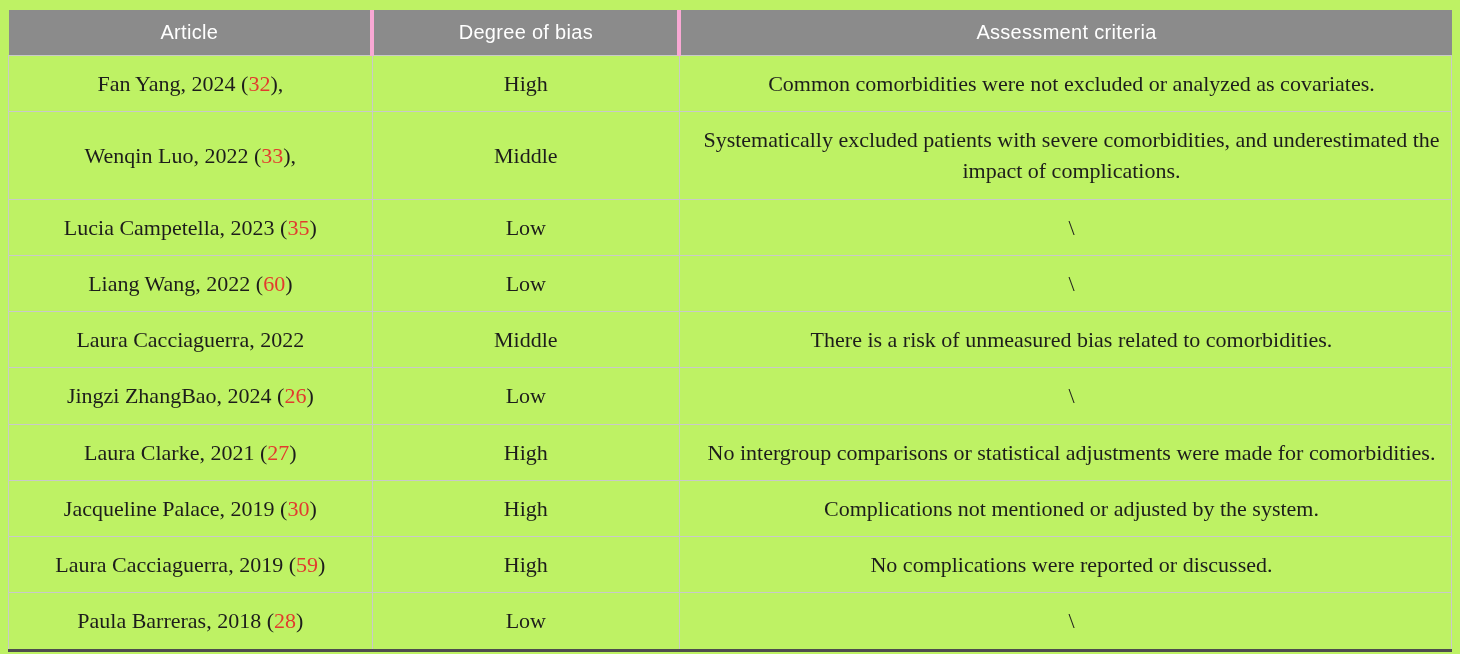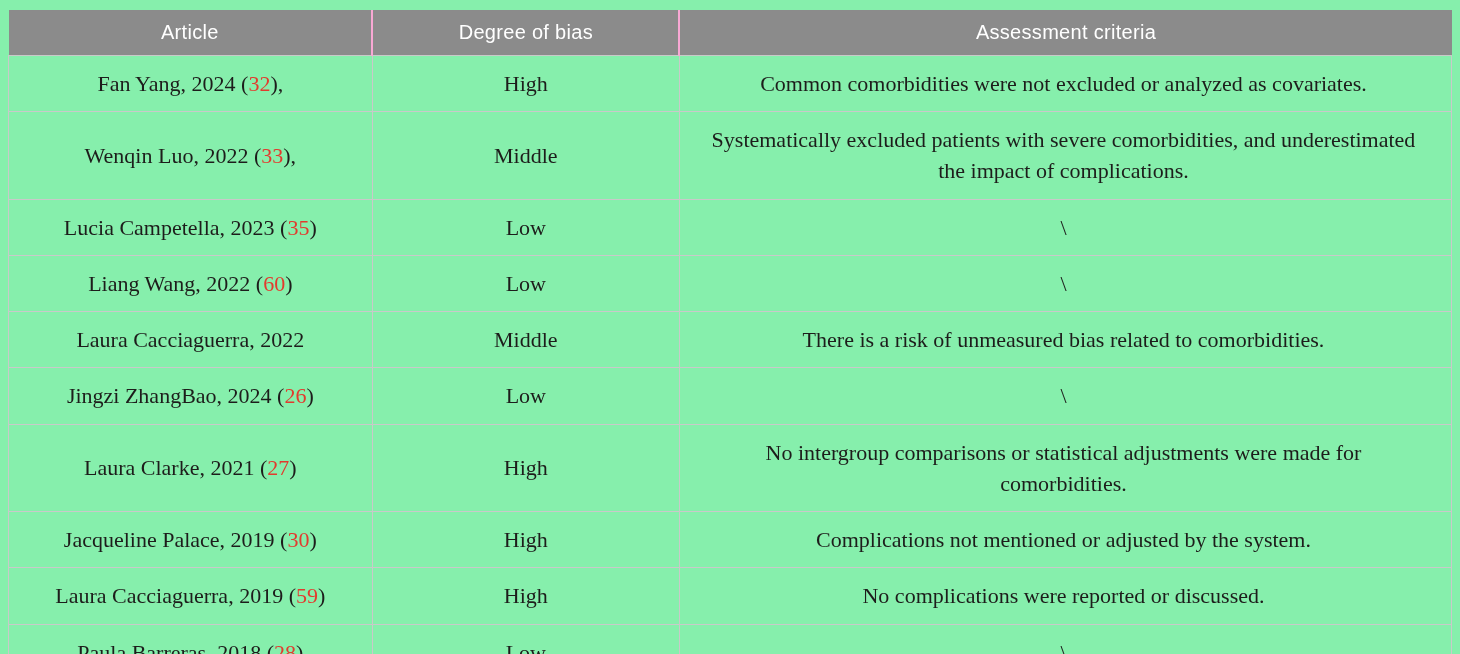--- a/index.html
+++ b/index.html
@@ -5,21 +5,21 @@
   html, body {
     margin: 0;
     padding: 0;
     background: #ffffff;
   }
   .page {
     width: 1460px;
     height: 654px;
     box-sizing: border-box;
     padding: 10px 8px 8px 8px;
-    background: #86efac;
+    background: #bef264;
   }
   table.assessment-table {
     width: 100%;
     border-collapse: collapse;
     border-bottom: 3px solid var(--bottom-border, #4d4d4d);
   }
   .col-article  { width: 25.2%; }
   .col-bias     { width: 21.3%; }
   .col-criteria { width: 53.5%; }
 
@@ -28,36 +28,36 @@
     color: var(--header-text, #ffffff);
     font-family: "Liberation Sans", sans-serif;
     font-weight: 400;
     font-size: 20px;
     letter-spacing: 0.3px;
     text-align: center;
     vertical-align: middle;
     padding: 11px 12px;
   }
   th + th {
-    border-left: 2px solid #f9a8d4;
+    border-left: 4px solid #f9a8d4;
     text-align: center;
   }
   td {
     border: 1px solid var(--row-border, #c9c9c9);
     font-family: "Liberation Serif", serif;
     font-size: 22px;
     color: var(--body-text, #1d1d1b);
     text-align: center;
     vertical-align: middle;
     padding: 12px 18px;
     line-height: 1.42;
   }
   td.criteria-cell {
     padding-left: 20px;
-    padding-right: 24px;
+    padding-right: 8px;
   }
   .citation {
     color: var(--citation-color, #e23b2e);
     cursor: pointer;
   }
 </style>
 </head>
 <body>
 
 <div class="page">

